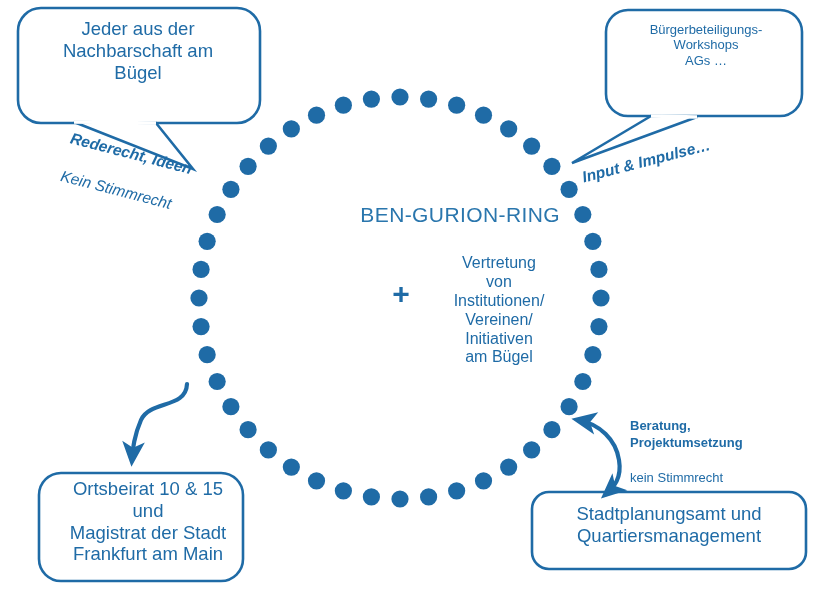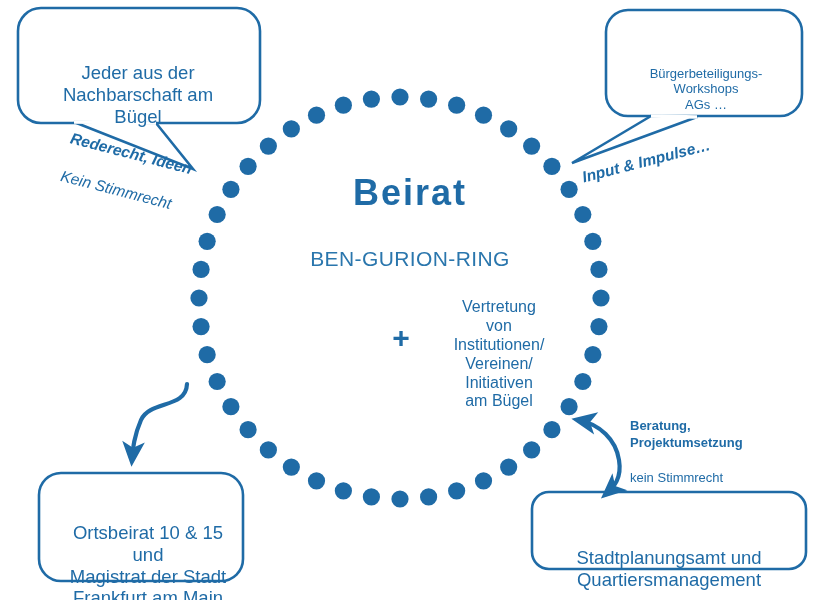--- a/index.html
+++ b/index.html
@@ -25,21 +25,20 @@
     top: 0;
     width: 820px;
     height: 600px;
   }
   .txt {
     position: absolute;
     color: #1f6ba6;
     line-height: 1.18;
     text-align: center;
     white-space: pre-line;
-    margin-top: 44px;
   }
   
   #title-main {
     left: 260px;
     top: 128px;
     width: 300px;
     font-size: 36px;
     font-weight: bold;
     letter-spacing: 2px;
     color: #1f6ba6;
@@ -52,20 +51,21 @@
     letter-spacing: 2.6px;
     color: #2a76ad;
   }
   #title-sub2 {
     left: 260px;
     top: 203px;
     width: 300px;
     font-size: 21px;
     letter-spacing: 0.4px;
     color: #2a76ad;
+    text-align: right;
   }
   
   #col-left {
     left: 218px;
     top: 262px;
     width: 175px;
     font-size: 18.5px;
   }
   #plus-sign {
     left: 386px;
@@ -235,21 +235,20 @@
 
     <rect x="39" y="473" width="204" height="108" rx="22" ry="22" fill="#ffffff" stroke="#1f6ba6" stroke-width="2.6"></rect>
 
     <rect x="532" y="492" width="274" height="77" rx="17" ry="17" fill="#ffffff" stroke="#1f6ba6" stroke-width="2.6"></rect>
 
     <path d="M187,384 C186,409 150,400 141,420 C134,436 133,448 132,460" fill="none" stroke="#1f6ba6" stroke-width="4.2" stroke-linecap="round" marker-end="url(#arrowhead)"></path>
 
     <path d="M578,420 C600,424 616,440 619,460 C622,478 614,487 606,494" fill="none" stroke="#1f6ba6" stroke-width="4.2" stroke-linecap="round" marker-start="url(#arrowheadStart)" marker-end="url(#arrowhead)"></path>
   </svg>
 
-  <div class="txt" id="title-main">Beirat</div>
   <div class="txt" id="title-sub2">BEN-GURION-RING</div>
 
   <div class="txt" id="plus-sign">+</div>
   <div class="txt" id="col-right">Vertretung
 von
 Institutionen/
 Vereinen/
 Initiativen
 am Bügel</div>
 

